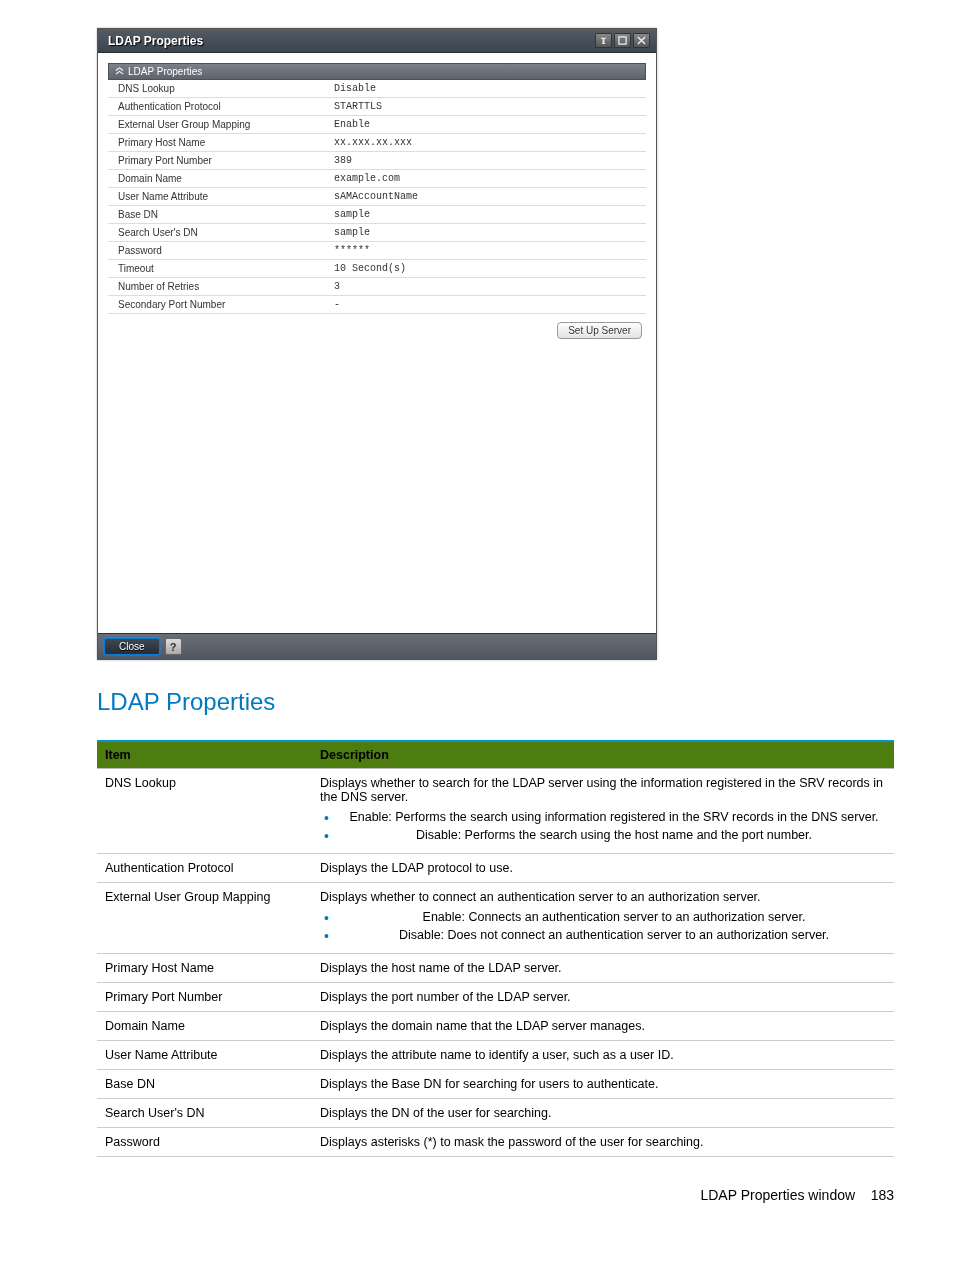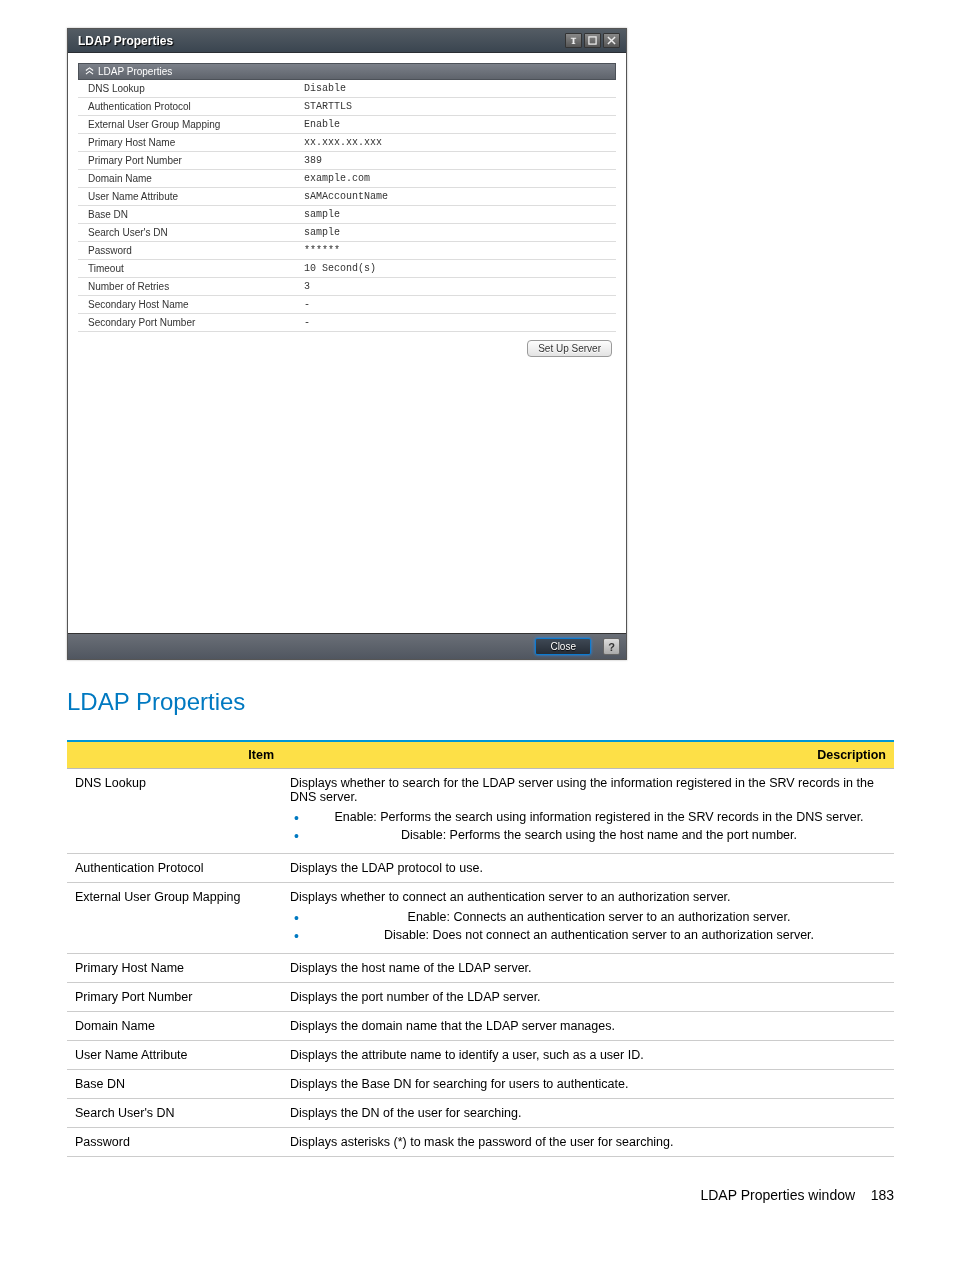--- a/index.html
+++ b/index.html
@@ -3,21 +3,21 @@
 <meta charset="utf-8">
 <style>
   * { box-sizing: border-box; }
   body {
     margin: 0;
     padding: 0;
     font-family: Arial, Helvetica, sans-serif;
     background: #fff;
     width: 954px;
   }
-  .page { padding: 28px 60px 30px 67px; }
+  .page { padding: 28px 60px 30px 97px; }
   .dialog {
     width: 560px;
     border: 1px solid #555;
     background: #fff;
     margin-bottom: 28px;
     box-shadow: 0 0 2px rgba(0,0,0,0.3);
   }
   .titlebar {
     background: linear-gradient(#545c64, #3a4550);
     color: #fff;
@@ -68,21 +68,21 @@
     border:1px solid #9a9a9a;
     border-radius:4px;
     font-size:10px;
     padding:2px 10px;
     color:#333;
     text-shadow:0 1px 0 #fff;
   }
   .footer-bar {
     background: linear-gradient(#6a6f77,#505660);
     padding:4px 6px;
-    display:flex; justify-content:flex-end; align-items:center; gap:12px;
+    display:flex; align-items:center; gap:5px;
     border-top:1px solid #333;
   }
   .btn-close {
     background: linear-gradient(#3e4854,#262d36);
     color:#fff;
     border:1px solid #0d7bcf;
     border-radius:2px;
     font-size:10px;
     padding:2px 14px;
     text-shadow: 0 1px 1px #000;
@@ -103,26 +103,26 @@
     margin: 0 0 24px 0;
     font-family: "Segoe UI", Arial, sans-serif;
   }
   table.desc {
     width: 100%;
     border-collapse: collapse;
     font-size:12.5px;
     font-family: "Segoe UI", Arial, sans-serif;
   }
   table.desc th {
-    text-align:right;
+    text-align:left;
     font-weight:bold;
     padding:6px 8px;
     border-top: 2px solid #0096d6;
     border-bottom: 1px solid #bbb;
-    background:#fde047;
+    background:#4d7c0f;
   }
   table.desc th.col-item { width: 215px; }
   table.desc td {
     padding:7px 8px;
     border-bottom:1px solid #ccc;
     vertical-align:top;
   }
   table.desc ul { margin:6px 0 2px 0; padding-left: 18px; list-style:none; }
   table.desc ul li { position:relative; padding-left:4px; margin-bottom:4px;text-align:center; }
   table.desc ul li:before {
@@ -217,24 +217,20 @@
             </tr>
             <tr>
               <td class="lbl">Timeout</td>
               <td class="val">10 Second(s)</td>
             </tr>
             <tr>
               <td class="lbl">Number of Retries</td>
               <td class="val">3</td>
             </tr>
             <tr>
-              <td class="lbl">Secondary Host Name</td>
-              <td class="val">-</td>
-            </tr>
-            <tr>
               <td class="lbl">Secondary Port Number</td>
               <td class="val">-</td>
             </tr>
           </tbody>
       </table>
       <div class="setup-row">
         <button class="btn-3d">Set Up Server</button>
       </div>
     </div>
     <div class="footer-bar">

